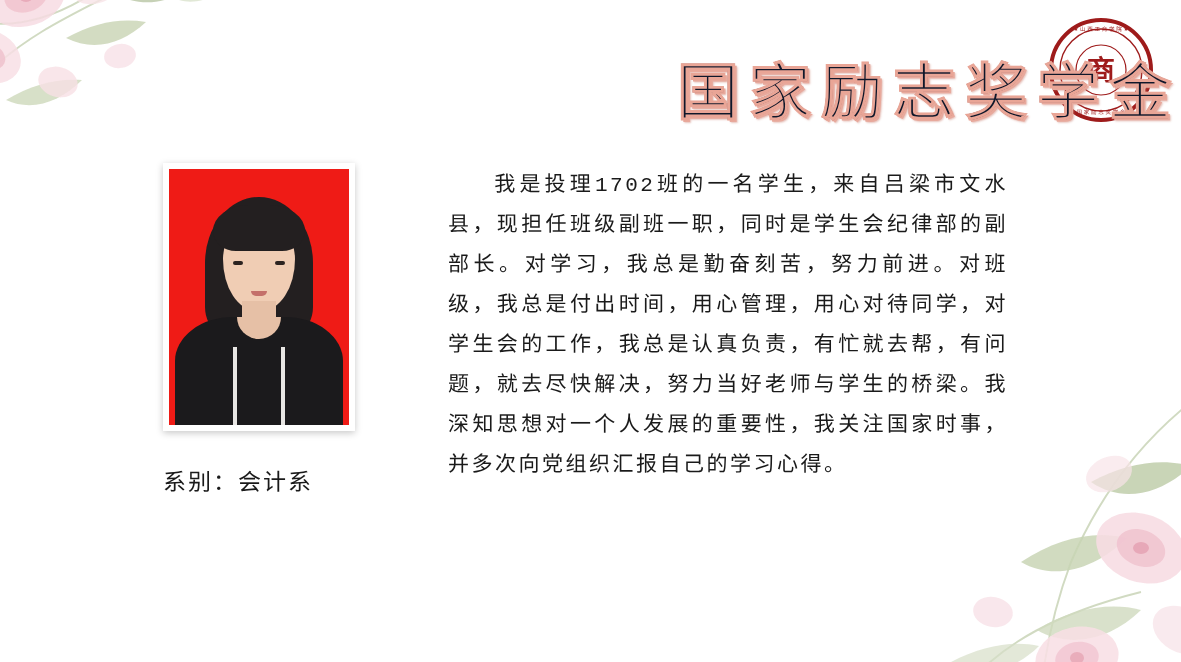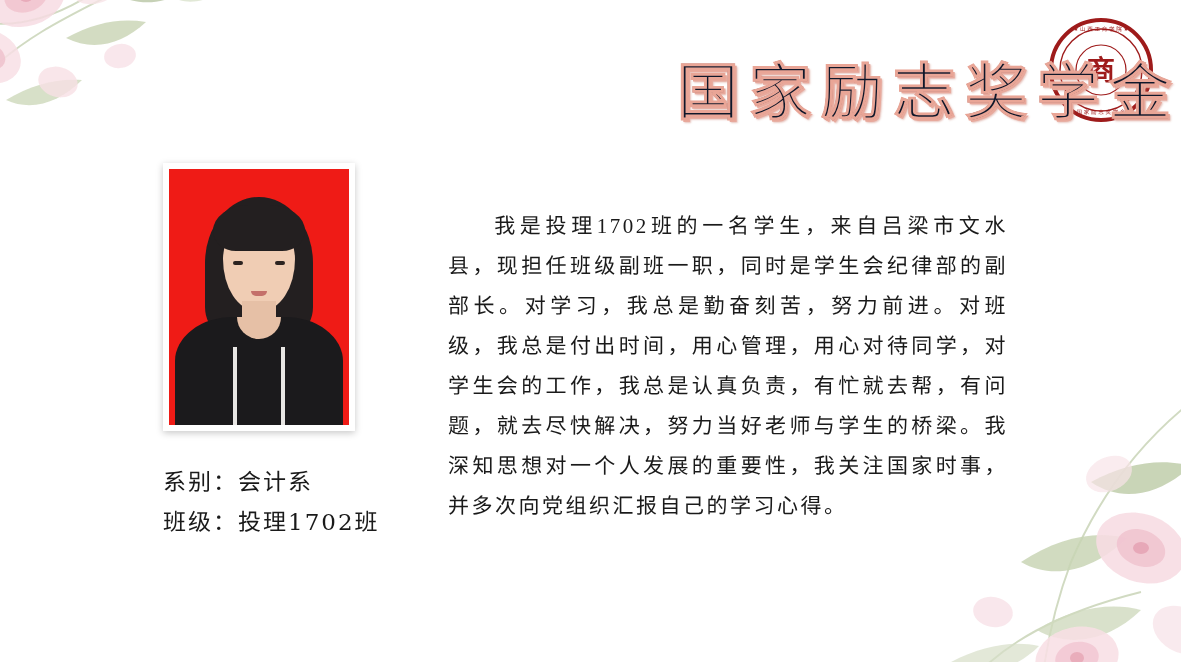--- a/index.html
+++ b/index.html
@@ -169,36 +169,36 @@
     left: 163px;
     top: 462px;
     font-family: "DejaVu Serif", "Liberation Serif", serif;
     color: #1a1a1a;
   }
   .info-row {
     font-size: 23px;
     letter-spacing: 2px;
     line-height: 40px;
     white-space: nowrap;
+    text-align: right;
   }
 
   
   .body-text {
     position: absolute;
     left: 448px;
     top: 166px;
     width: 560px;
-    font-family: Liberation Serif, serif;
+    font-family: Liberation Mono, monospace;
     font-size: 21px;
     line-height: 40px;
     letter-spacing: 2.5px;
     color: #1a1a1a;
     text-align: justify;
     text-indent: 2.2em;
-    margin-top: 40px;
   }
 </style>
 </head>
 <body>
 
 <div class="slide">
 
   <svg class="floral floral-tl" viewBox="0 0 320 300">
     <g opacity="0.95">
       <path d="M10 120 C50 80, 90 60, 150 30 C180 15, 210 5, 250 0" stroke="#cfd9bf" stroke-width="2" fill="none"></path>
@@ -266,20 +266,17 @@
         <div class="p-stripe s2"></div>
       </div>
       <div class="p-collar"></div>
     </div>
   </div>
 
   <div class="info">
     <div class="info-row">
       <span>系别：</span><span>会计系</span>
     </div>
-    <div class="info-row">
-      <span>班级：</span><span>投理1702班</span>
-    </div>
   </div>
 
   <div class="body-text">我是投理1702班的一名学生，来自吕梁市文水县，现担任班级副班一职，同时是学生会纪律部的副部长。对学习，我总是勤奋刻苦，努力前进。对班级，我总是付出时间，用心管理，用心对待同学，对学生会的工作，我总是认真负责，有忙就去帮，有问题，就去尽快解决，努力当好老师与学生的桥梁。我深知思想对一个人发展的重要性，我关注国家时事，并多次向党组织汇报自己的学习心得。</div>
 
 </div>
 
 </body></html>

